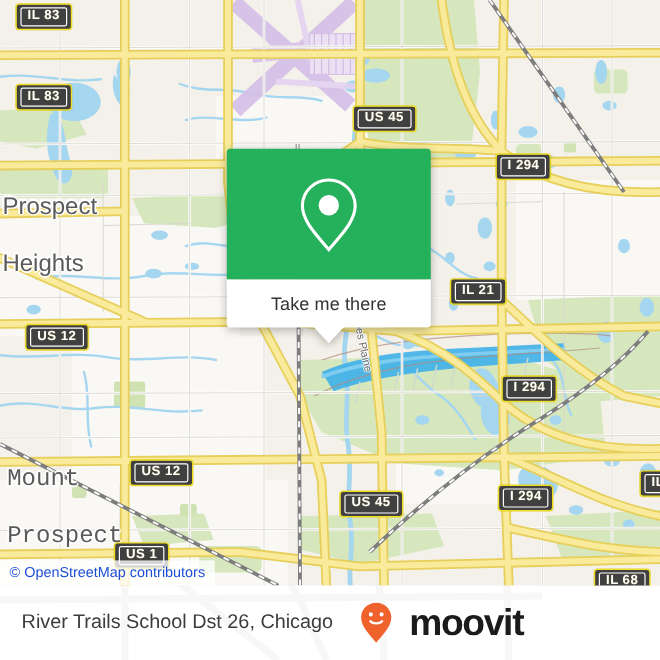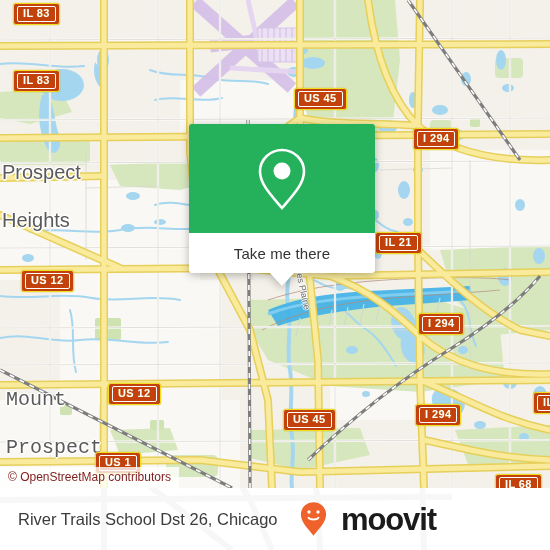--- a/index.html
+++ b/index.html
@@ -27,21 +27,21 @@
     width: 550px;
     height: 488px;
     overflow: hidden;
     background: #f2efe9;
   }
   #map svg { display: block; }
 
   
   .shield {
     position: absolute;
-    background: #c2410c;
+    background: #404040;
     border: 1px solid #f0dd20;
     border-radius: 3px;
     padding: 2px 3px;
     box-shadow: 0 0 0 0.5px rgba(200,180,0,.35);
     line-height: 1;
   }
   .shield-inner {
     border: 1.5px solid #ffffff;
     border-radius: 2px;
     padding: 1px 5px 2px 5px;
@@ -74,21 +74,21 @@
     text-shadow:
       1px 0 0 rgba(255,255,255,.85), -1px 0 0 rgba(255,255,255,.85),
       0 1px 0 rgba(255,255,255,.85), 0 -1px 0 rgba(255,255,255,.85);
   }
 
   
   #popup {
     position: absolute;
     left: 189px;
     top: 124px;
-    width: 186px;
+    width: 170px;
     filter: drop-shadow(0 2px 4px rgba(0,0,0,.28));
   }
   #popup-head {
     height: 109px;
     background: #25b15c;
     border-radius: 3px 3px 0 0;
     display: flex;
     align-items: center;
     justify-content: center;
   }
@@ -116,21 +116,21 @@
     border-top: 14px solid #ffffff;
   }
 
   
   #attribution {
     position: absolute;
     left: 0;
     bottom: 0;
     padding: 3px 8px 4px 8px;
     background: rgba(255,255,255,.78);
-    color: #7f1d1d;
+    color: #1d4ed8;
     font-size: 12px;
     line-height: 14px;
     white-space: nowrap;
   }
 
   
   #footer {
     position: absolute;
     left: 0;
     top: 488px;

